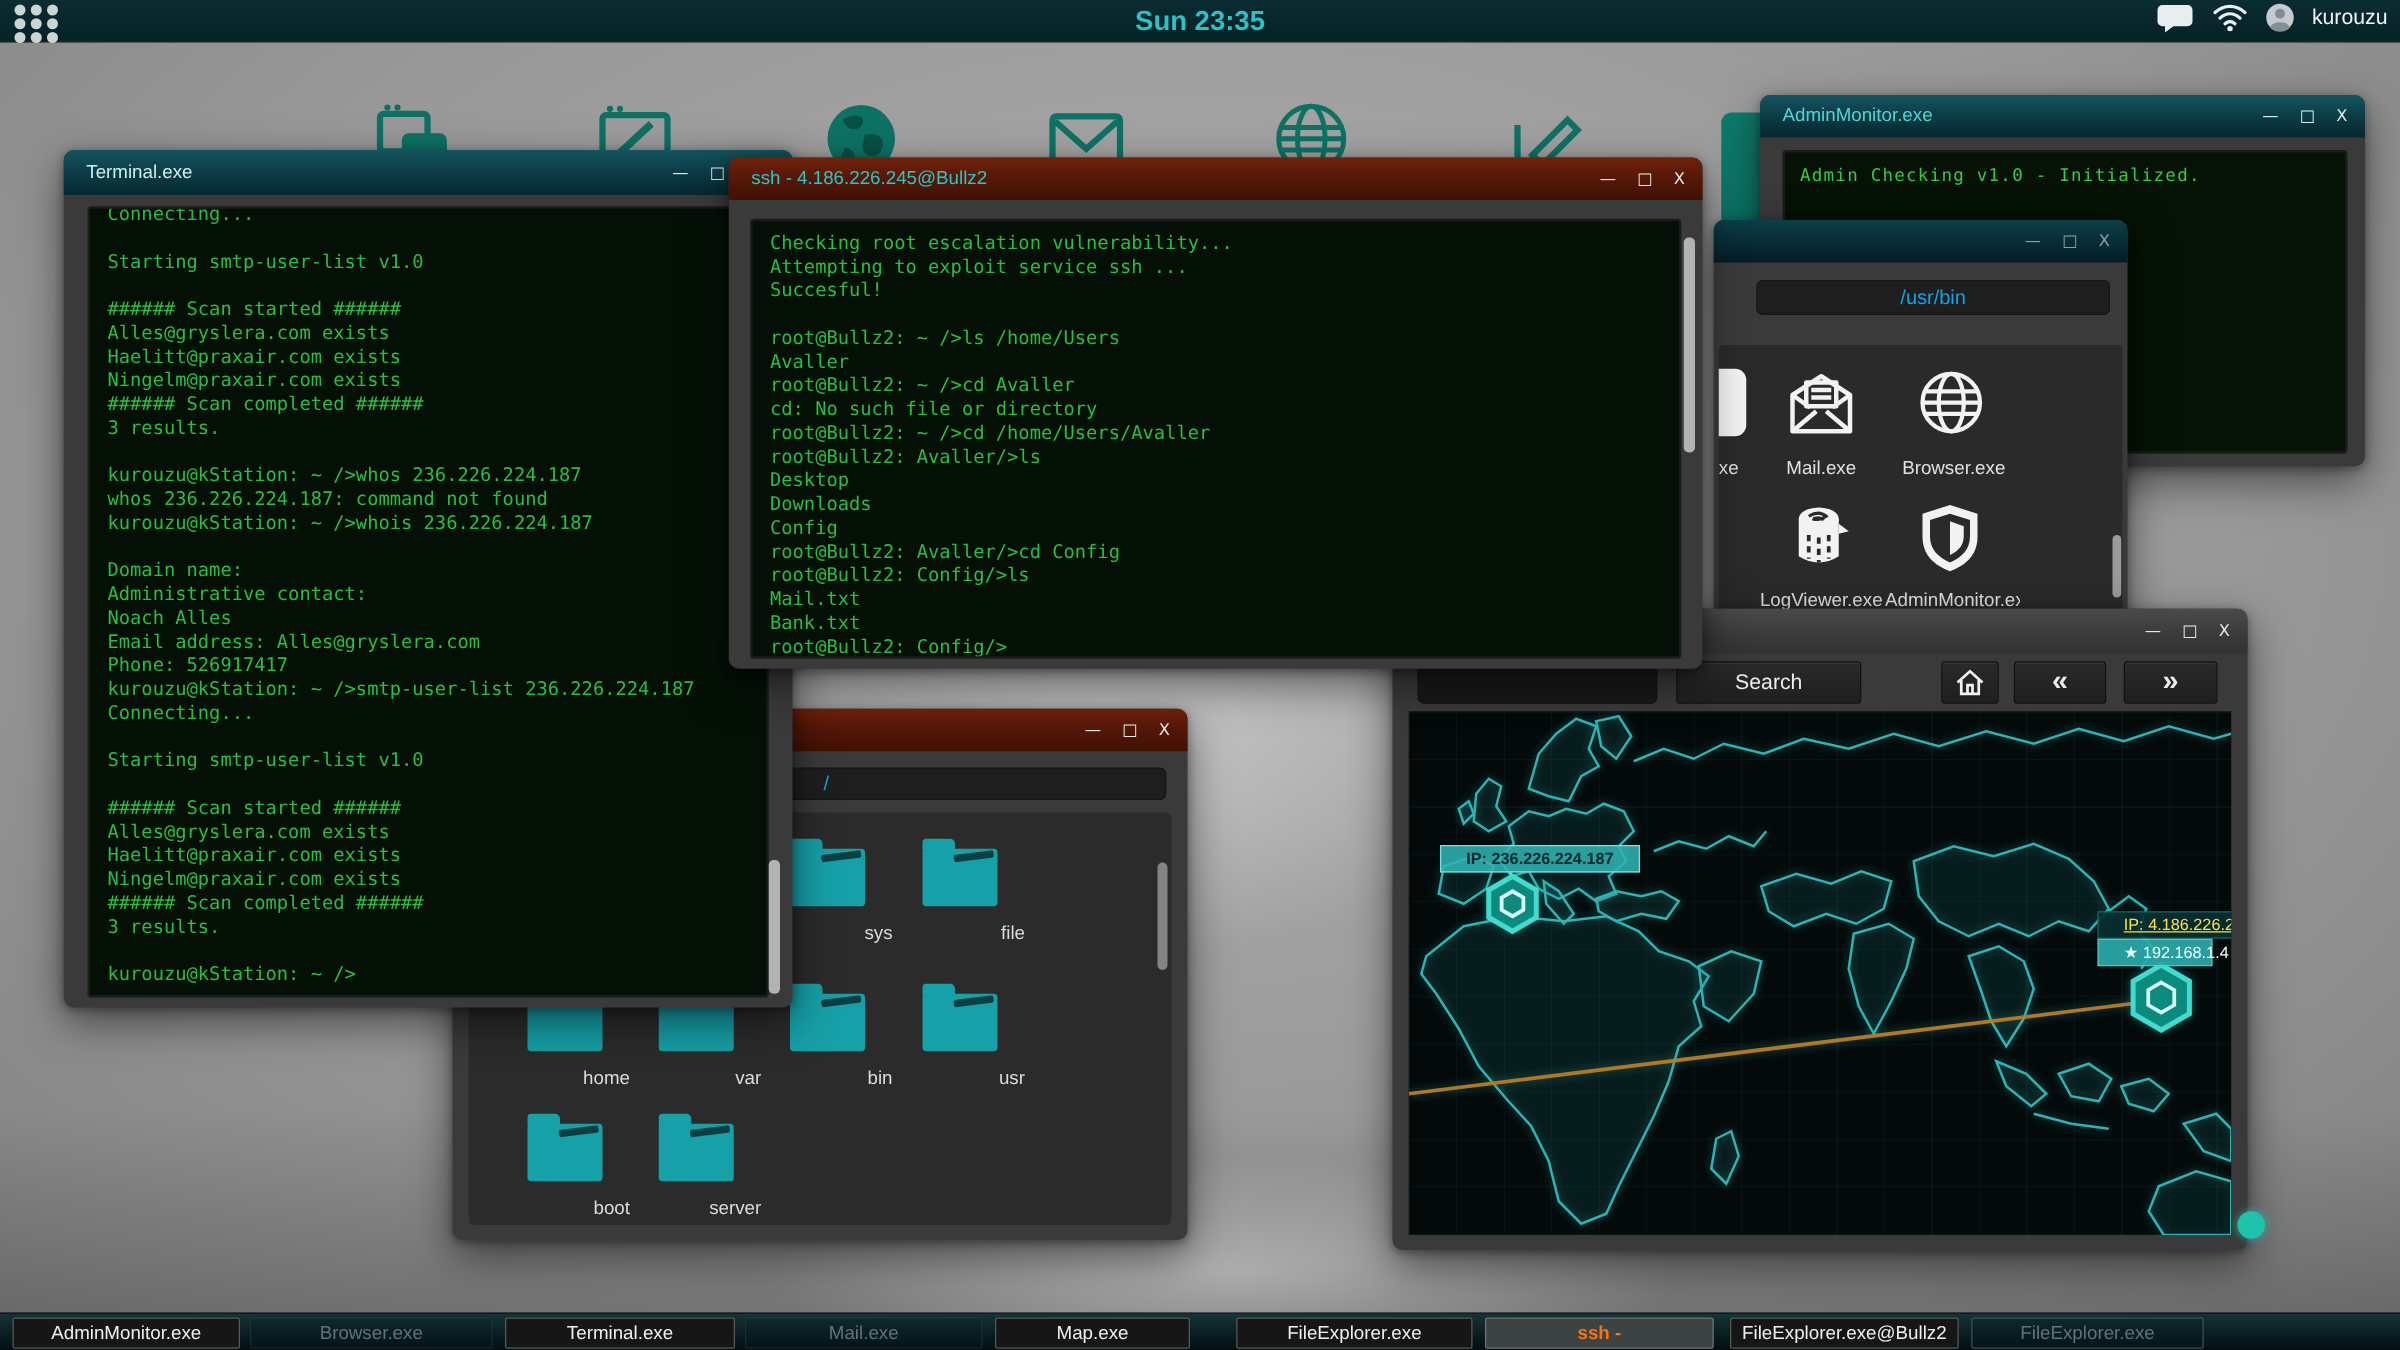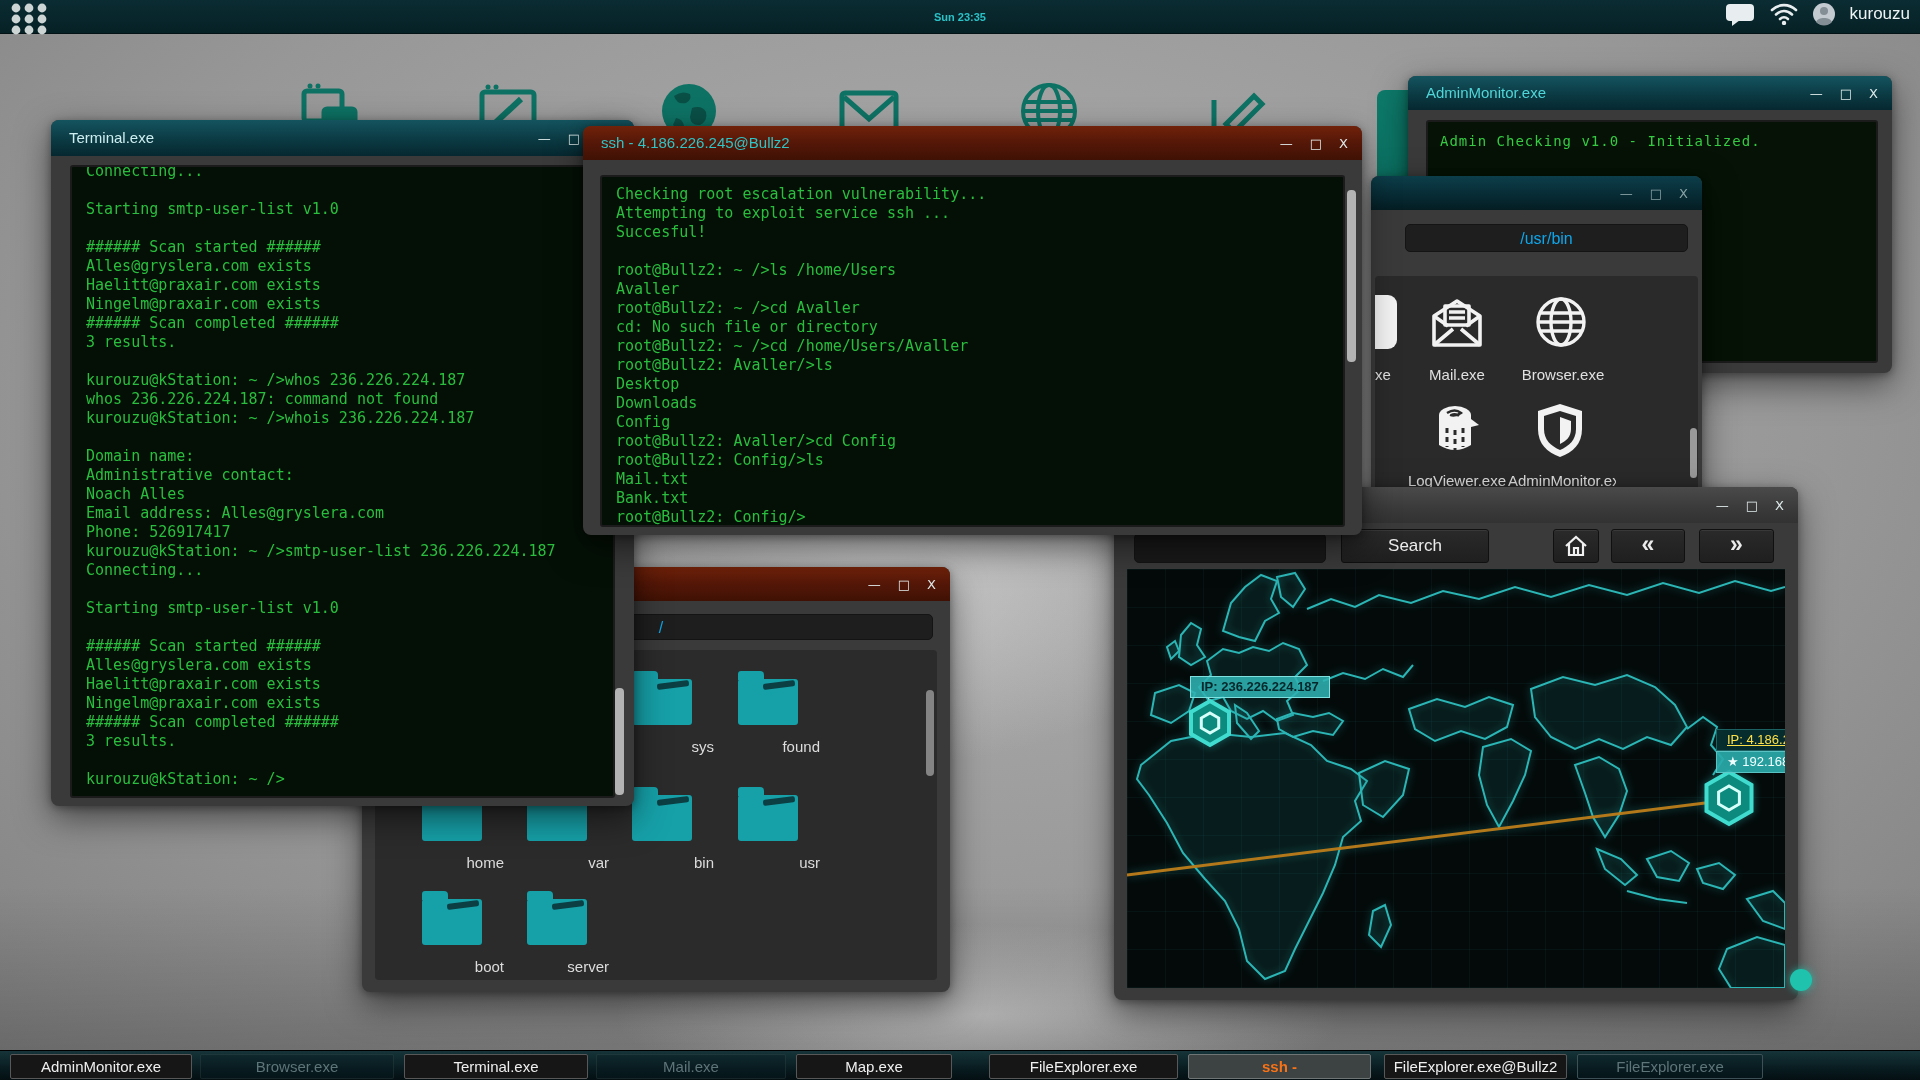--- a/index.html
+++ b/index.html
@@ -10,21 +10,21 @@
     background:
       radial-gradient(520px 130px at 51% 94%, rgba(212,212,212,.55), rgba(212,212,212,0) 70%),
       radial-gradient(480px 260px at 46% 54%, rgba(218,218,218,.6), rgba(218,218,218,0) 70%),
       linear-gradient(rgba(0,0,0,0) 82%, rgba(0,0,0,.22)),
       radial-gradient(1500px 950px at 50% 38%, #b0b0b0, #979797 58%, #7d7d7d 100%);
   }
 
   
   .topbar { position:absolute; left:0; top:0; width:1920px; height:34px; background:linear-gradient(#0a2c32,#062126); z-index:20; border-bottom:1px solid #031215; }
   .launcher { position:absolute; left:8px; top:1px; cursor:pointer; }
-  .clock { position:absolute; left:50%; top:0; transform:translateX(-50%); line-height:34px; color:#29c2c7; font-size:11px; font-weight:bold; }
+  .clock { position:absolute; left:50%; top:0; transform:translateX(-50%); line-height:34px; color:#29c2c7; font-size:22px; font-weight:bold; }
   .tb-right { position:absolute; right:10px; top:0; height:28px; display:flex; align-items:center; gap:14px; }
   .username { color:#eef4f4; font-size:17px; }
 
   
   .window { position:absolute; background:#3a3a3a; border-radius:8px; box-shadow:0 12px 34px rgba(0,0,0,.5), 0 2px 8px rgba(0,0,0,.35); }
   .titlebar { position:relative; height:34px; border-radius:8px 8px 0 0; cursor:default; }
   .tb-teal      { background:linear-gradient(180deg,#14545f 0%,#0b3a43 55%,#062830 100%); }
   .tb-teal-dark { background:linear-gradient(180deg,#0c3e4a 0%,#072a33 60%,#041d23 100%); }
   .tb-red       { background:linear-gradient(180deg,#71220a 0%,#571808 45%,#3f1104 100%); }
   .tb-grey      { background:linear-gradient(180deg,#4a4a4a 0%,#3a3a3a 60%,#323232 100%); }
@@ -52,21 +52,21 @@
   .bin-item-label { position:absolute; color:#e0e0e0; font-size:15px; text-align:center; white-space:nowrap; overflow:hidden; }
   .bin-ico { position:absolute; }
 
   
   .map-btn { position:absolute; background:linear-gradient(#2a2a2a,#1f1f1f); border:1px solid #101010; border-radius:3px; color:#ececec; display:flex; align-items:center; justify-content:center; cursor:pointer; box-shadow:inset 0 1px 0 rgba(255,255,255,.07); }
   .map-area { position:absolute; left:13px; top:82px; width:658px; height:419px; background:#040a0a; overflow:hidden;
     background-image:
       repeating-linear-gradient(0deg, rgba(40,150,150,.07) 0 1px, transparent 1px 38px),
       repeating-linear-gradient(90deg, rgba(40,150,150,.07) 0 1px, transparent 1px 38px);
   }
-  .ip-chip { position:absolute; font-size:13px; line-height:20px; padding:0 10px; white-space:nowrap;margin-left:38px; }
+  .ip-chip { position:absolute; font-size:13px; line-height:20px; padding:0 20px; white-space:nowrap; }
   .chip-teal { background:rgba(47,178,178,.88); border:1px solid #7fe0e0; color:#03272b; font-weight:bold; }
   .chip-dark { background:rgba(8,48,50,.92); color:#fde047; border:1px solid rgba(70,200,200,.35);text-decoration:underline; }
   .chip-teal2 { background:rgba(42,170,170,.92); color:#f2ffff; border:1px solid rgba(140,230,230,.5); }
 
   
   .taskbar { position:absolute; left:0; bottom:0; width:1920px; height:30px; background:linear-gradient(#153439,#07181c 70%,#040f12); z-index:20; border-top:1px solid #000; }
   .task-btn { position:absolute; top:3px; height:25px; font-size:15px; text-align:center; line-height:23px; border-radius:2px; cursor:pointer; white-space:nowrap; overflow:hidden; }
   .tk-active { background:#161616; border:1px solid #585858; color:#efefef; }
   .tk-dim { background:rgba(10,30,34,.35); border:1px solid rgba(90,110,112,.2); color:#5d7478; }
   .tk-focused { background:#3d4243; border:1px solid #6f7475; color:#f97316; }
@@ -265,21 +265,21 @@
     </span>
   </div>
   <div class="pathbar" style="left:27px; top:47px; width:544px; height:26px; line-height:25px;">/</div>
   <div class="panel" style="left:13px; top:83px; width:562px; height:330px; background:#2b2b2b;"></div>
   <div class="folder-cell" style="left:248px; top:103px;">
       <div class="folder-ico"></div>
       <div class="f-label">sys</div>
     </div>
   <div class="folder-cell" style="left:354px; top:103px;">
       <div class="folder-ico"></div>
-      <div class="f-label">found</div>
+      <div class="f-label">file</div>
     </div>
   <div class="folder-cell" style="left:38px;  top:219px;">
       <div class="folder-ico"></div>
       <div class="f-label">home</div>
     </div>
   <div class="folder-cell" style="left:143px; top:219px;">
       <div class="folder-ico"></div>
       <div class="f-label">var</div>
     </div>
   <div class="folder-cell" style="left:248px; top:219px;">

